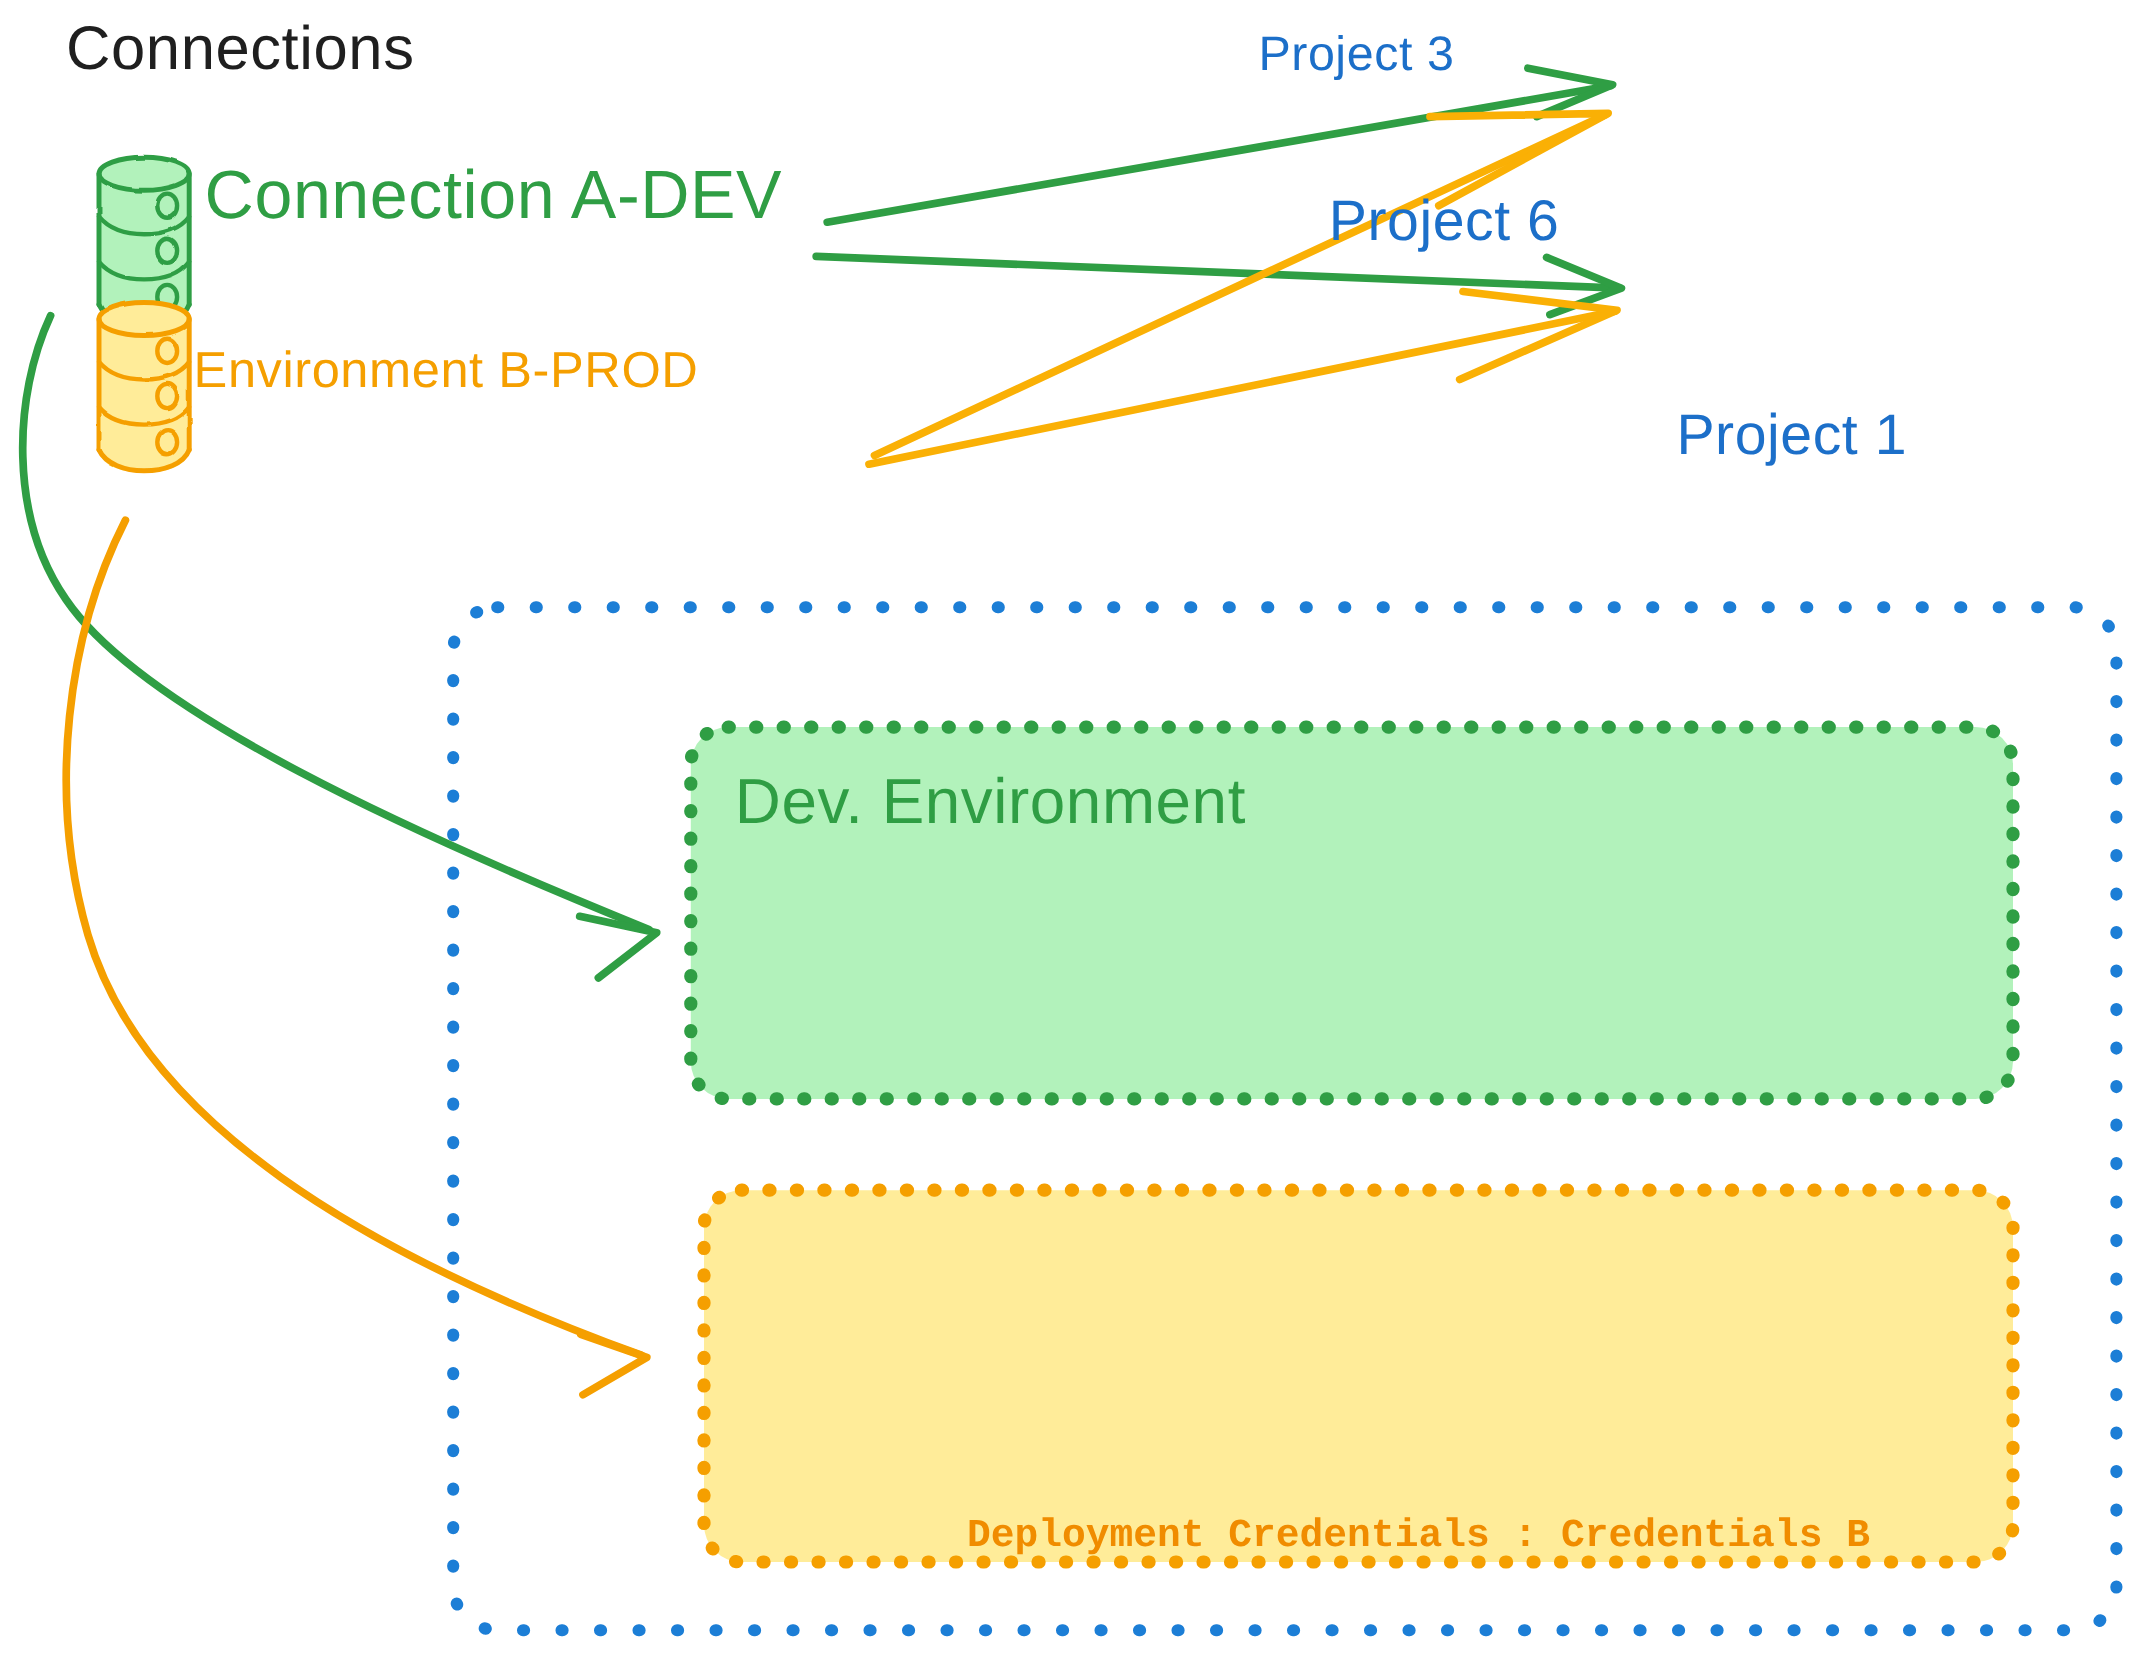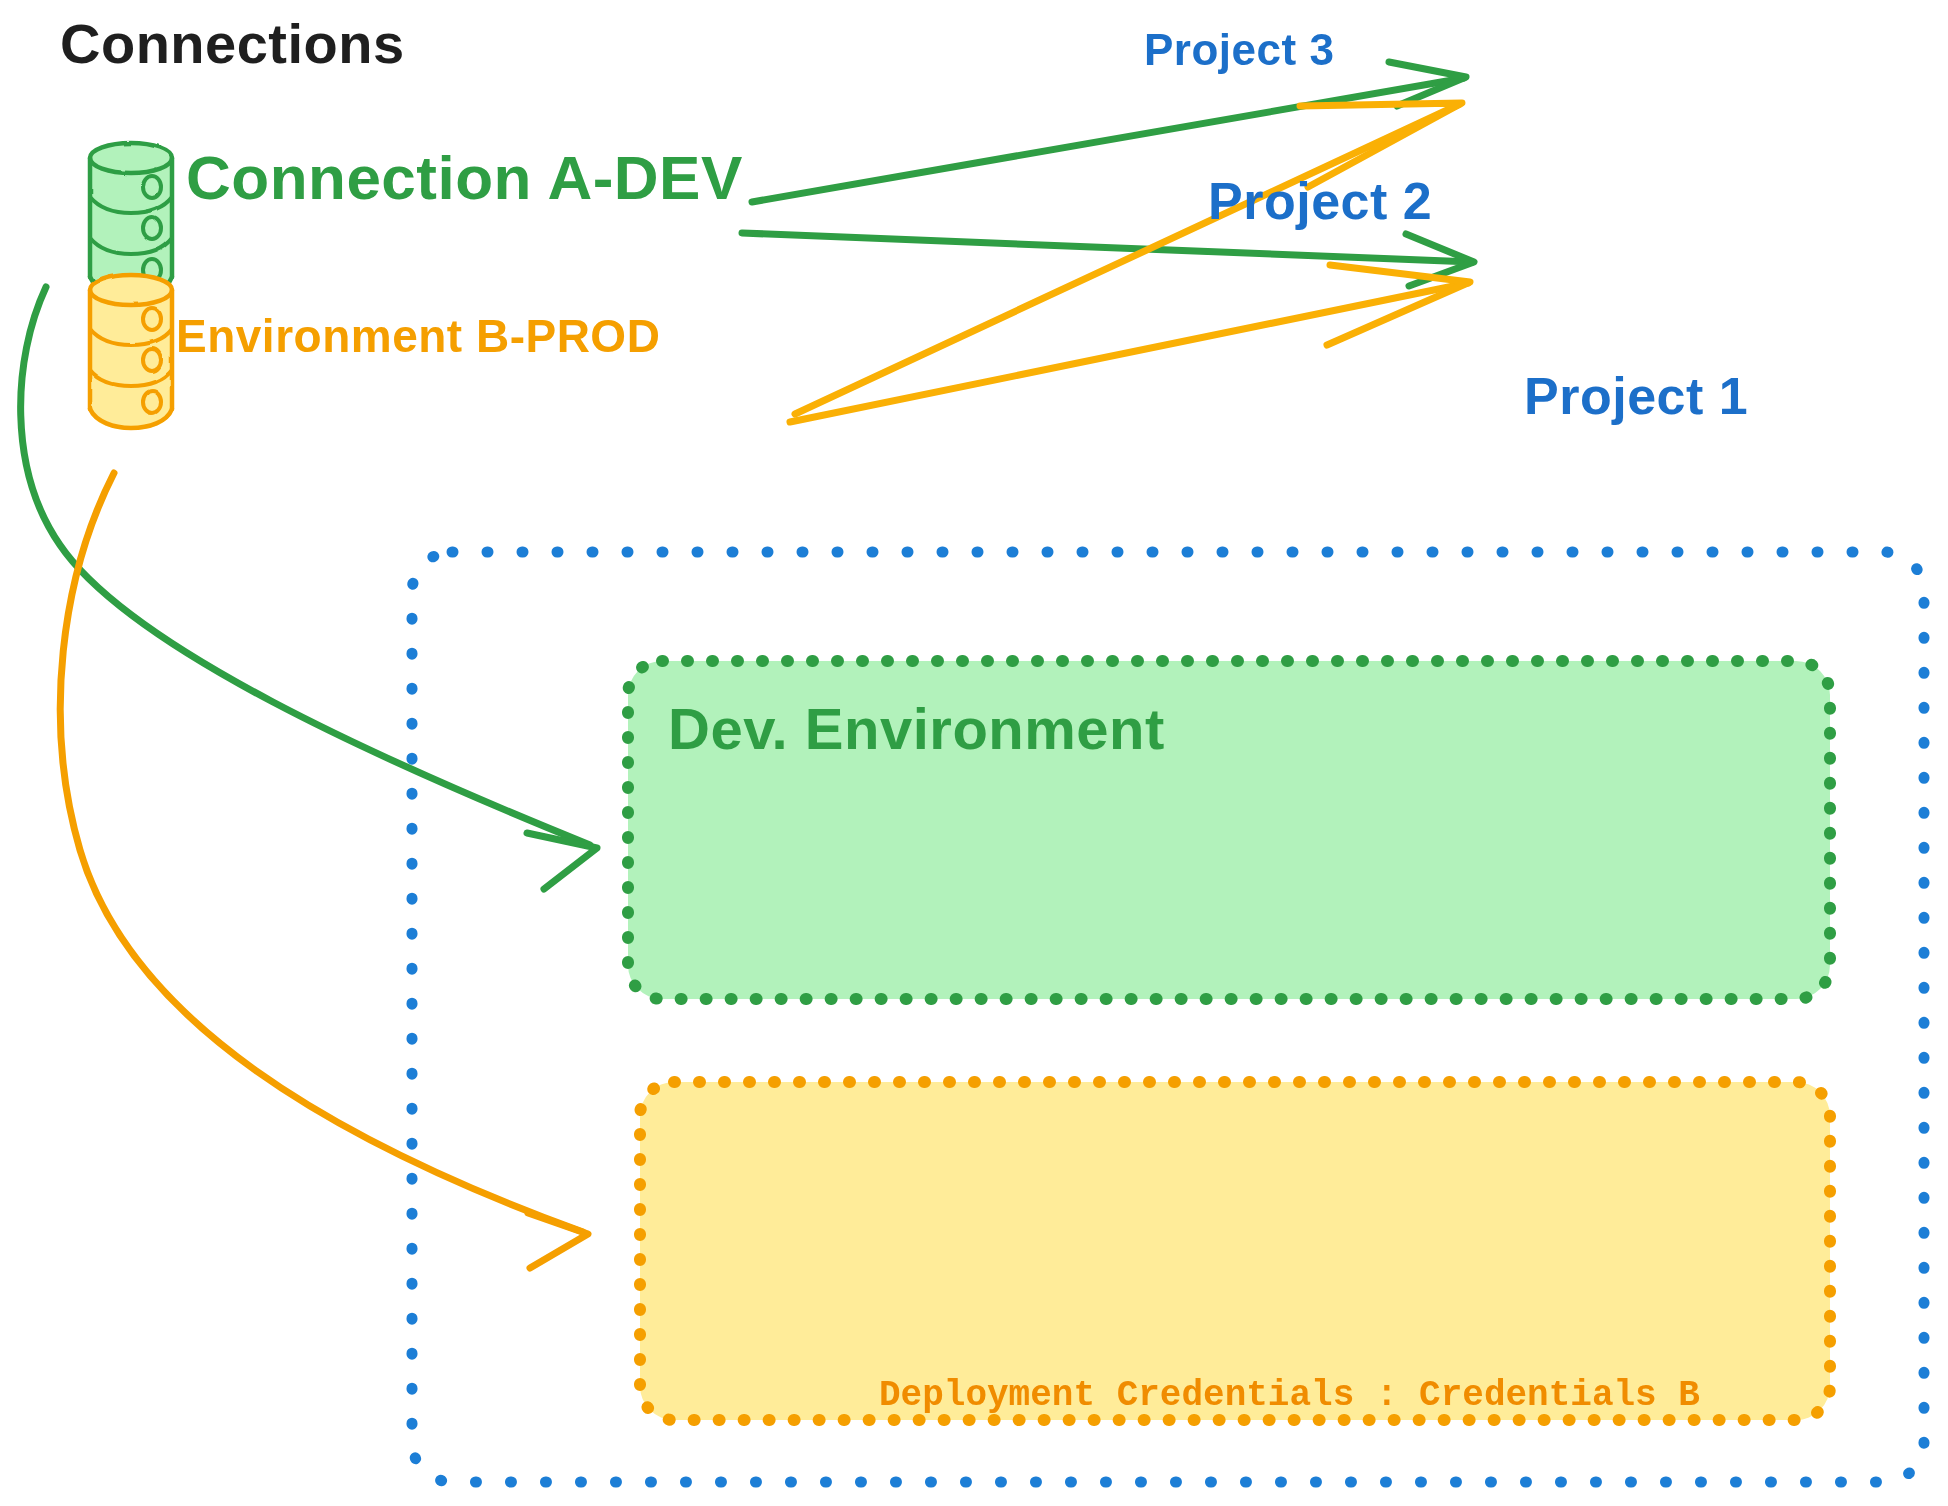--- a/index.html
+++ b/index.html
@@ -22,21 +22,21 @@
     height: 1506px;
   }
   .txt {
     position: absolute;
     white-space: nowrap;
     line-height: 1;
   }
   
   .hand {
     font-family: "Liberation Sans", sans-serif;
-    font-weight: 700;
+    font-weight: 400;
     letter-spacing: 0.5px;
   }
   .mono {
     font-family: "Liberation Mono", monospace;
     font-weight: 700;
     letter-spacing: 0px;
   }
   #title-connections {
     left: 60px;
     top: 16px;
@@ -184,21 +184,21 @@
   </svg>
 
   <div class="txt hand" id="title-connections">Connections</div>
 
   <div class="txt hand" id="label-conn-a">Connection A-DEV</div>
 
   <div class="txt hand" id="label-conn-b">Environment B-PROD</div>
 
   <div class="txt hand" id="label-project-3">Project 3</div>
 
-  <div class="txt hand" id="label-project-2">Project 2</div>
+  <div class="txt hand" id="label-project-2">Project 6</div>
 
   <div class="txt hand" id="label-project-1">Project 1</div>
 
   <div class="txt hand" id="label-dev-env">Dev. Environment</div>
 
 
 
   <div class="txt mono" id="label-prod-cred">Deployment Credentials : Credentials B</div>
 
 </div>

